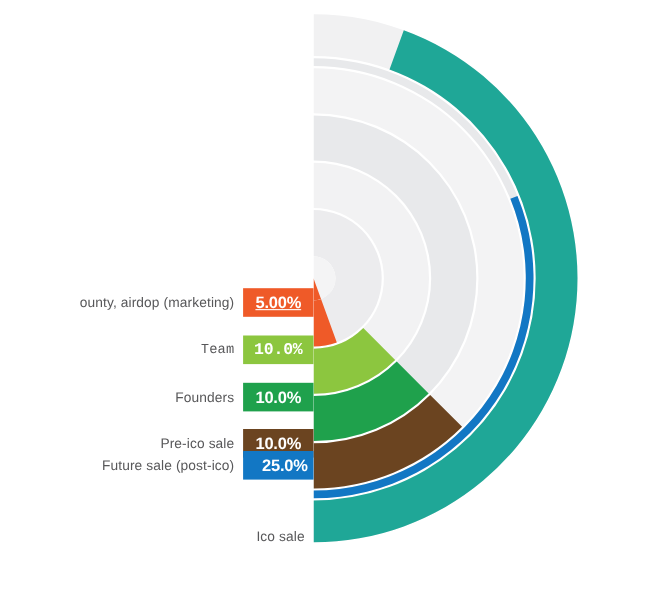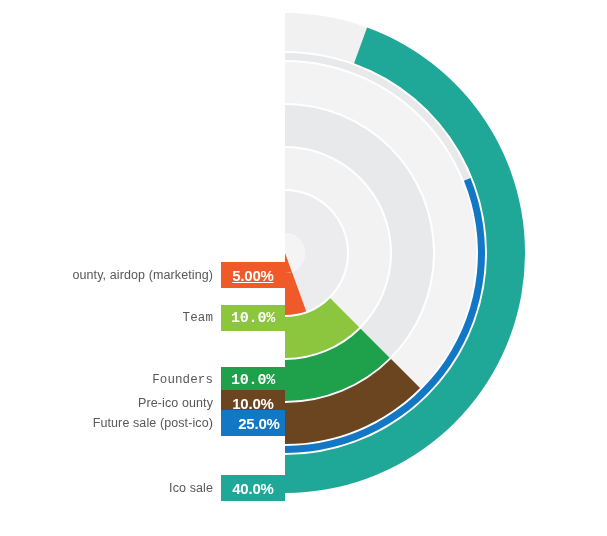--- a/index.html
+++ b/index.html
@@ -109,31 +109,30 @@
 
   <div class="legend" id="legend">
       <div class="legend-row" style="top: 262px;">
         <span class="legend-label">ounty, airdop (marketing)</span>
         <span class="legend-value" style="background: rgb(239, 90, 40); text-decoration: underline;">5.00%</span>
       </div>
       <div class="legend-row" style="top: 305px; font-family: Liberation Mono, monospace;">
         <span class="legend-label">Team</span>
         <span class="legend-value" style="background: rgb(140, 198, 63);">10.0%</span>
       </div>
-      <div class="legend-row" style="top: 367px; font-family: Liberation Mono, monospace;">
+      <div class="legend-row" style="top: 348px;">
         <span class="legend-label">Founders</span>
         <span class="legend-value" style="background: rgb(31, 161, 76);">10.0%</span>
       </div>
       <div class="legend-row" style="top: 390px;">
-        <span class="legend-label">Pre-ico ounty</span>
+        <span class="legend-label">Pre-ico sale</span>
         <span class="legend-value" style="background: rgb(107, 68, 32);">10.0%</span>
       </div>
       <div class="legend-row" style="top: 410px;">
         <span class="legend-label">Future sale (post-ico)</span>
         <span class="legend-value" style="background: rgb(18, 119, 196); padding-left: 12px;">25.0%</span>
       </div>
       <div class="legend-row" style="top: 475px;">
         <span class="legend-label">Ico sale</span>
-        <span class="legend-value" style="background: rgb(31, 167, 151);">40.0%</span>
       </div>
     </div>
 
 </div>
 
 </body></html>

